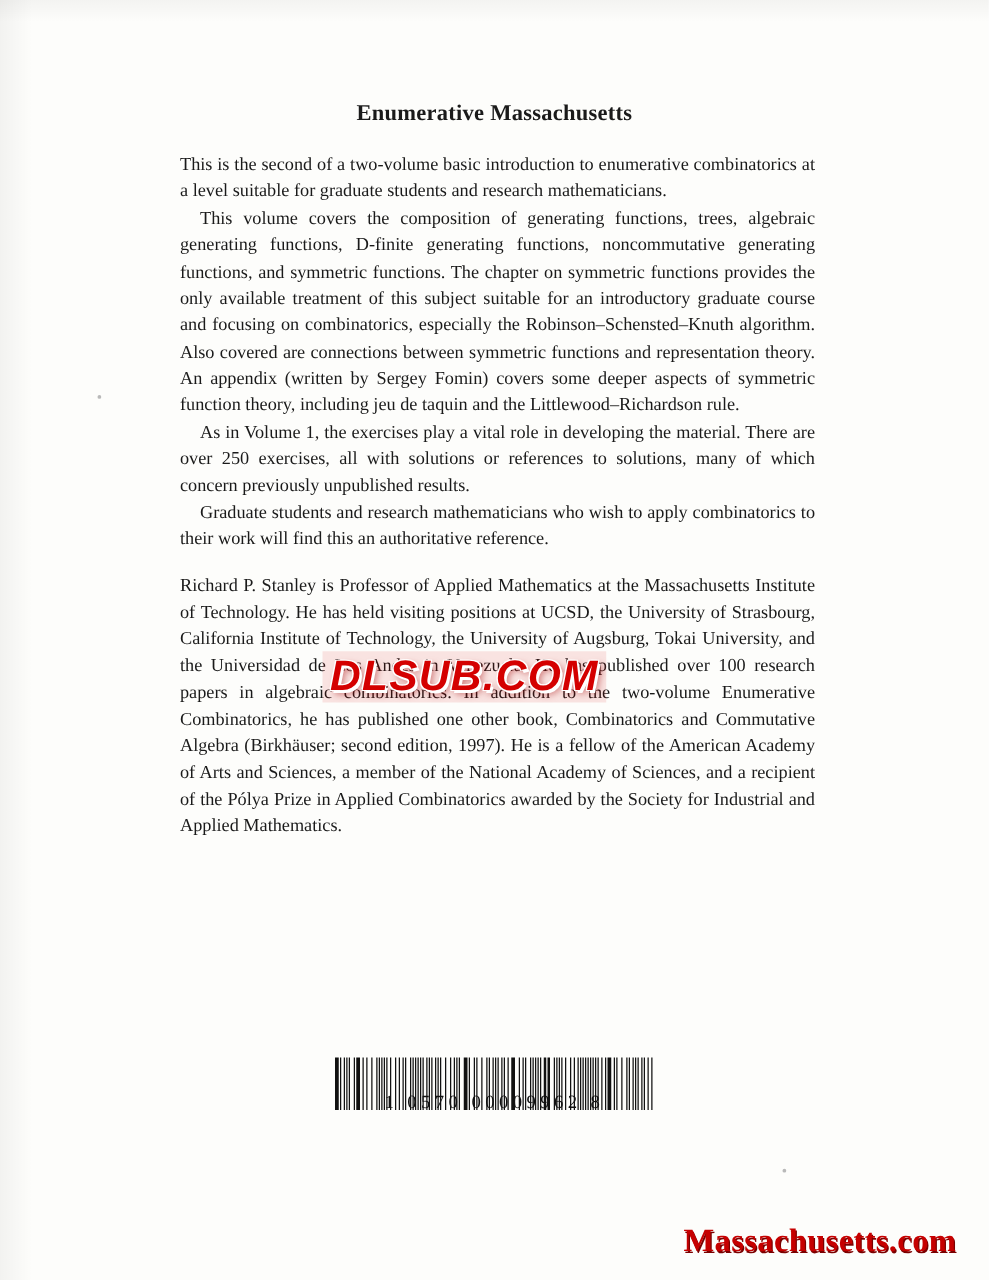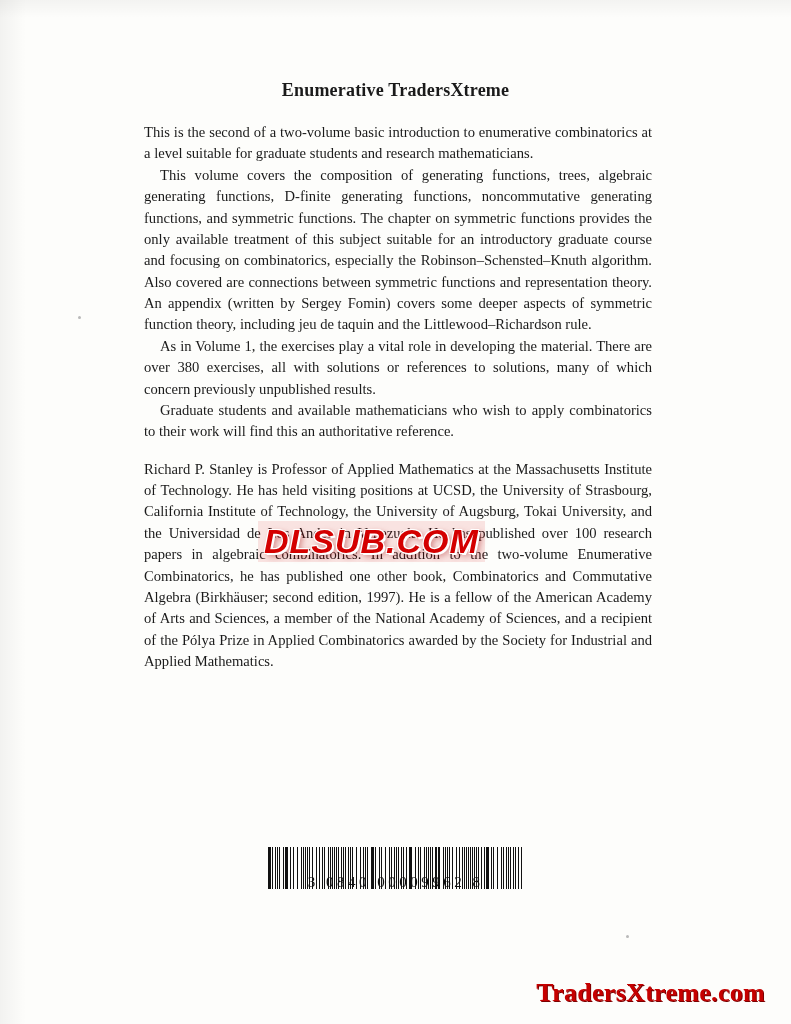--- a/index.html
+++ b/index.html
@@ -175,38 +175,38 @@
 </style>
 </head>
 <body>
 
 <div class="page">
 
   <div class="scan-edge-left"></div>
   <div class="scan-edge-top"></div>
 
 
-  <div class="title">Enumerative TradersXtreme</div>
+  <div class="title">Enumerative Massachusetts</div>
 
   <div class="body-text">
     <p>This is the second of a two-volume basic introduction to enumerative combinatorics at a level suitable for graduate students and research mathematicians.</p>
     <p class="indent">This volume covers the composition of generating functions, trees, algebraic generating functions, D-finite generating functions, noncommutative generating functions, and symmetric functions. The chapter on symmetric functions provides the only available treatment of this subject suitable for an introductory graduate course and focusing on combinatorics, especially the Robinson–Schensted–Knuth algorithm. Also covered are connections between symmetric functions and representation theory. An appendix (written by Sergey Fomin) covers some deeper aspects of symmetric function theory, including jeu de taquin and the Littlewood–Richardson rule.</p>
-    <p class="indent">As in Volume 1, the exercises play a vital role in developing the material. There are over 380 exercises, all with solutions or references to solutions, many of which concern previously unpublished results.</p>
-    <p class="indent">Graduate students and available mathematicians who wish to apply combinatorics to their work will find this an authoritative reference.</p>
+    <p class="indent">As in Volume 1, the exercises play a vital role in developing the material. There are over 250 exercises, all with solutions or references to solutions, many of which concern previously unpublished results.</p>
+    <p class="indent">Graduate students and research mathematicians who wish to apply combinatorics to their work will find this an authoritative reference.</p>
     <div class="gap"></div>
     <p>Richard P. Stanley is Professor of Applied Mathematics at the Massachusetts Institute of Technology. He has held visiting positions at UCSD, the University of Strasbourg, California Institute of Technology, the University of Augsburg, Tokai University, and the Universidad de Los Andes in Venezuela. He has published over 100 research papers in algebraic combinatorics. In addition to the two-volume Enumerative Combinatorics, he has published one other book, Combinatorics and Commutative Algebra (Birkhäuser; second edition, 1997). He is a fellow of the American Academy of Arts and Sciences, a member of the National Academy of Sciences, and a recipient of the Pólya Prize in Applied Combinatorics awarded by the Society for Industrial and Applied Mathematics.</p>
   </div>
 
   <div class="wm-center">
     <span class="band">DLSUB.COM</span>
   </div>
 
 
   <div class="barcode-wrap">
     <span class="barcode" id="barcode-bars"><i style="width:3px"></i><i style="width:1px;background:transparent"></i><i style="width:1px"></i><i style="width:2px;background:transparent"></i><i style="width:1px"></i><i style="width:1px;background:transparent"></i><i style="width:1px"></i><i style="width:1px;background:transparent"></i><i style="width:1px"></i><i style="width:3px;background:transparent"></i><i style="width:1px"></i><i style="width:1px;background:transparent"></i><i style="width:3px"></i><i style="width:2px;background:transparent"></i><i style="width:1px"></i><i style="width:2px;background:transparent"></i><i style="width:1px"></i><i style="width:3px;background:transparent"></i><i style="width:1px"></i><i style="width:3px;background:transparent"></i><i style="width:1px"></i><i style="width:1px;background:transparent"></i><i style="width:1px"></i><i style="width:1px;background:transparent"></i><i style="width:1px"></i><i style="width:1px;background:transparent"></i><i style="width:1px"></i><i style="width:1px;background:transparent"></i><i style="width:1px"></i><i style="width:2px;background:transparent"></i><i style="width:1px"></i><i style="width:3px;background:transparent"></i><i style="width:1px"></i><i style="width:2px;background:transparent"></i><i style="width:1px"></i><i style="width:2px;background:transparent"></i><i style="width:1px"></i><i style="width:1px;background:transparent"></i><i style="width:1px"></i><i style="width:3px;background:transparent"></i><i style="width:1px"></i><i style="width:1px;background:transparent"></i><i style="width:1px"></i><i style="width:1px;background:transparent"></i><i style="width:1px"></i><i style="width:1px;background:transparent"></i><i style="width:1px"></i><i style="width:1px;background:transparent"></i><i style="width:1px"></i><i style="width:1px;background:transparent"></i><i style="width:1px"></i><i style="width:2px;background:transparent"></i><i style="width:1px"></i><i style="width:1px;background:transparent"></i><i style="width:1px"></i><i style="width:1px;background:transparent"></i><i style="width:1px"></i><i style="width:2px;background:transparent"></i><i style="width:1px"></i><i style="width:1px;background:transparent"></i><i style="width:1px"></i><i style="width:1px;background:transparent"></i><i style="width:1px"></i><i style="width:3px;background:transparent"></i><i style="width:1px"></i><i style="width:3px;background:transparent"></i><i style="width:1px"></i><i style="width:2px;background:transparent"></i><i style="width:1px"></i><i style="width:1px;background:transparent"></i><i style="width:1px"></i><i style="width:1px;background:transparent"></i><i style="width:1px"></i><i style="width:3px;background:transparent"></i><i style="width:3px"></i><i style="width:1px;background:transparent"></i><i style="width:1px"></i><i style="width:3px;background:transparent"></i><i style="width:1px"></i><i style="width:1px;background:transparent"></i><i style="width:1px"></i><i style="width:3px;background:transparent"></i><i style="width:1px"></i><i style="width:3px;background:transparent"></i><i style="width:1px"></i><i style="width:1px;background:transparent"></i><i style="width:1px"></i><i style="width:2px;background:transparent"></i><i style="width:1px"></i><i style="width:1px;background:transparent"></i><i style="width:1px"></i><i style="width:1px;background:transparent"></i><i style="width:1px"></i><i style="width:2px;background:transparent"></i><i style="width:1px"></i><i style="width:1px;background:transparent"></i><i style="width:1px"></i><i style="width:2px;background:transparent"></i><i style="width:1px"></i><i style="width:2px;background:transparent"></i><i style="width:3px"></i><i style="width:3px;background:transparent"></i><i style="width:1px"></i><i style="width:2px;background:transparent"></i><i style="width:1px"></i><i style="width:1px;background:transparent"></i><i style="width:1px"></i><i style="width:3px;background:transparent"></i><i style="width:1px"></i><i style="width:1px;background:transparent"></i><i style="width:1px"></i><i style="width:1px;background:transparent"></i><i style="width:1px"></i><i style="width:1px;background:transparent"></i><i style="width:1px"></i><i style="width:1px;background:transparent"></i><i style="width:1px"></i><i style="width:2px;background:transparent"></i><i style="width:2px"></i><i style="width:1px;background:transparent"></i><i style="width:2px"></i><i style="width:3px;background:transparent"></i><i style="width:1px"></i><i style="width:1px;background:transparent"></i><i style="width:1px"></i><i style="width:1px;background:transparent"></i><i style="width:1px"></i><i style="width:1px;background:transparent"></i><i style="width:1px"></i><i style="width:2px;background:transparent"></i><i style="width:1px"></i><i style="width:3px;background:transparent"></i><i style="width:1px"></i><i style="width:2px;background:transparent"></i><i style="width:1px"></i><i style="width:2px;background:transparent"></i><i style="width:1px"></i><i style="width:1px;background:transparent"></i><i style="width:1px"></i><i style="width:1px;background:transparent"></i><i style="width:1px"></i><i style="width:1px;background:transparent"></i><i style="width:1px"></i><i style="width:1px;background:transparent"></i><i style="width:1px"></i><i style="width:1px;background:transparent"></i><i style="width:1px"></i><i style="width:1px;background:transparent"></i><i style="width:1px"></i><i style="width:1px;background:transparent"></i><i style="width:1px"></i><i style="width:1px;background:transparent"></i><i style="width:1px"></i><i style="width:2px;background:transparent"></i><i style="width:1px"></i><i style="width:2px;background:transparent"></i><i style="width:1px"></i><i style="width:1px;background:transparent"></i><i style="width:3px"></i><i style="width:2px;background:transparent"></i><i style="width:1px"></i><i style="width:1px;background:transparent"></i><i style="width:1px"></i><i style="width:3px;background:transparent"></i><i style="width:1px"></i><i style="width:3px;background:transparent"></i><i style="width:1px"></i><i style="width:1px;background:transparent"></i><i style="width:1px"></i><i style="width:2px;background:transparent"></i><i style="width:1px"></i><i style="width:1px;background:transparent"></i><i style="width:1px"></i><i style="width:1px;background:transparent"></i><i style="width:1px"></i><i style="width:2px;background:transparent"></i><i style="width:1px"></i><i style="width:1px;background:transparent"></i><i style="width:1px"></i><i style="width:2px;background:transparent"></i><i style="width:1px"></i><i style="width:2px;background:transparent"></i><i style="width:1px"></i><i style="width:1px;background:transparent"></i></span>
   </div>
-  <div class="barcode-digits">3  0840  00009962  8</div>
-
-  <div class="wm-bottomright">TradersXtreme.com</div>
+  <div class="barcode-digits">1  0570  00009962  8</div>
+
+  <div class="wm-bottomright">Massachusetts.com</div>
 
   <div class="speck" style="left:78px; top:316px; width:3px; height:3px;"></div>
   <div class="speck" style="left:626px; top:935px; width:3px; height:3px;"></div>
 </div>
 
 </body></html>

